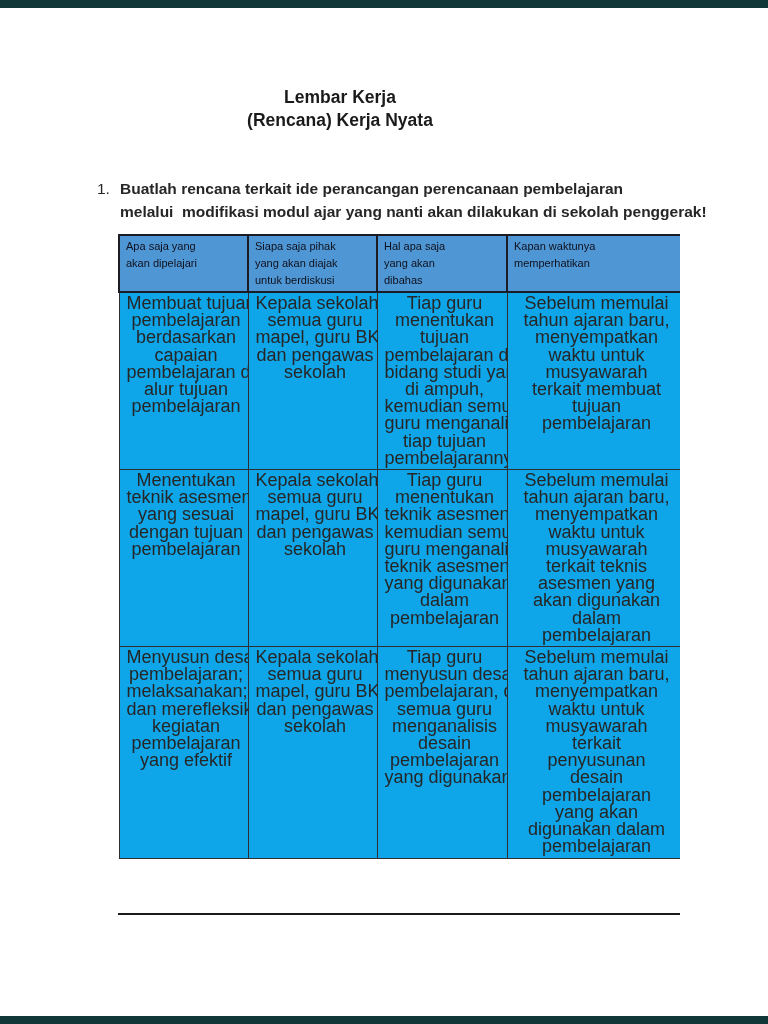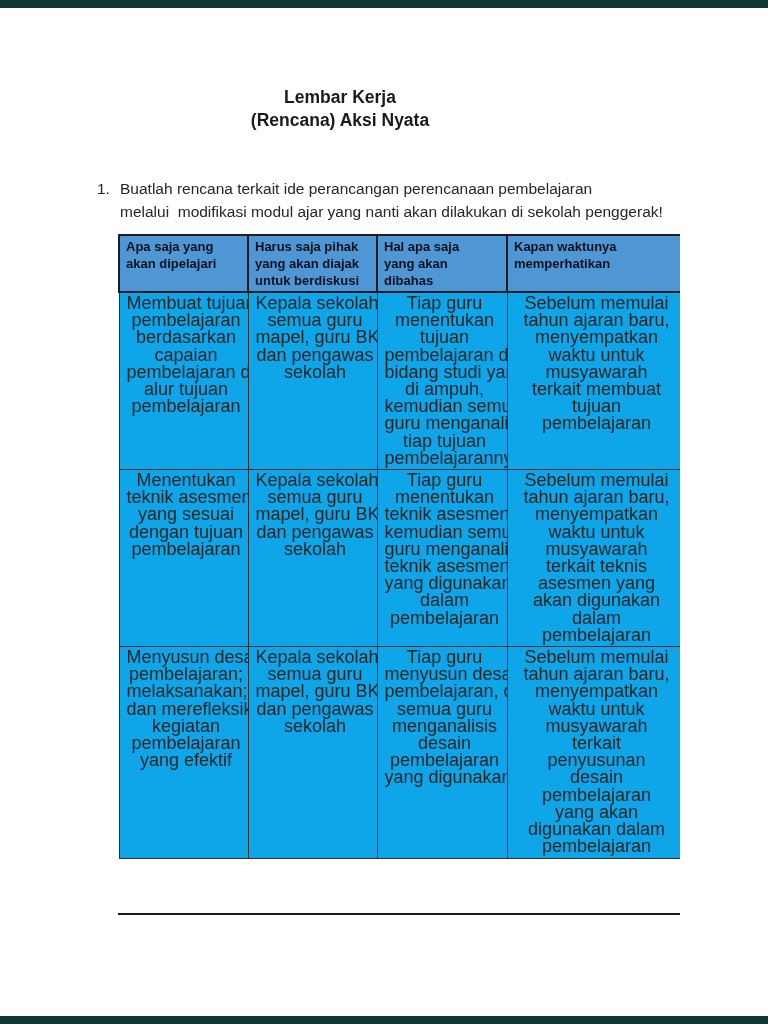--- a/index.html
+++ b/index.html
@@ -39,42 +39,43 @@
     display:flex;
     font-size:15.5px;
     line-height:22.5px;
     color:var(--text-body);
   }
   .instruction .num{
     width:23px;flex:0 0 23px;
   }
   .instruction .text{
     white-space:pre;
+    font-weight:bold;
   }
   .table-wrap{
     position:absolute;
     top:234px;left:118px;
     width:562px;height:681px;
     overflow:hidden;
     border-bottom:2.5px solid #1a1a1a;
   }
   table{
     border-collapse:collapse;
     table-layout:fixed;
     width:562px;
   }
   col.c1{width:129px;}
   col.c2{width:129px;}
   col.c3{width:130px;}
   col.c4{width:174px;}
   th{
     background:var(--header-bg);
     border:2px solid var(--border-dark);
-    font-size:13px;
-    font-weight:bold;
+    font-size:11px;
+    font-weight:normal;
     line-height:17px;
     color:#10101c;
     text-align:left;
     vertical-align:top;
     padding:2px 1px 2px 6px;
     white-space:pre;
     overflow:hidden;
   }
   td{
     background:#0ea5e9;
@@ -91,42 +92,42 @@
 </style>
 </head>
 <body>
 
 <div class="page">
 
   <div class="letterbox top"></div>
 
   <div class="doc-title">
     <div>Lembar Kerja</div>
-    <div>(Rencana) Aksi Nyata</div>
+    <div>(Rencana) Kerja Nyata</div>
   </div>
 
   <div class="instruction">
     <span class="num">1.</span>
     <span class="text">Buatlah rencana terkait ide perancangan perencanaan pembelajaran
 melalui  modifikasi modul ajar yang nanti akan dilakukan di sekolah penggerak!</span>
   </div>
 
   <div class="table-wrap">
     <table>
       <colgroup>
         <col class="c1">
           <col class="c2">
           <col class="c3">
           <col class="c4">
       </colgroup>
       <thead>
         <tr>
           <th>Apa saja yang
 akan dipelajari</th>
-          <th>Harus saja pihak
+          <th>Siapa saja pihak
 yang akan diajak
 untuk berdiskusi</th>
           <th>Hal apa saja
 yang akan
 dibahas</th>
           <th>Kapan waktunya
 memperhatikan</th>
         </tr>
       </thead>
       <tbody>

